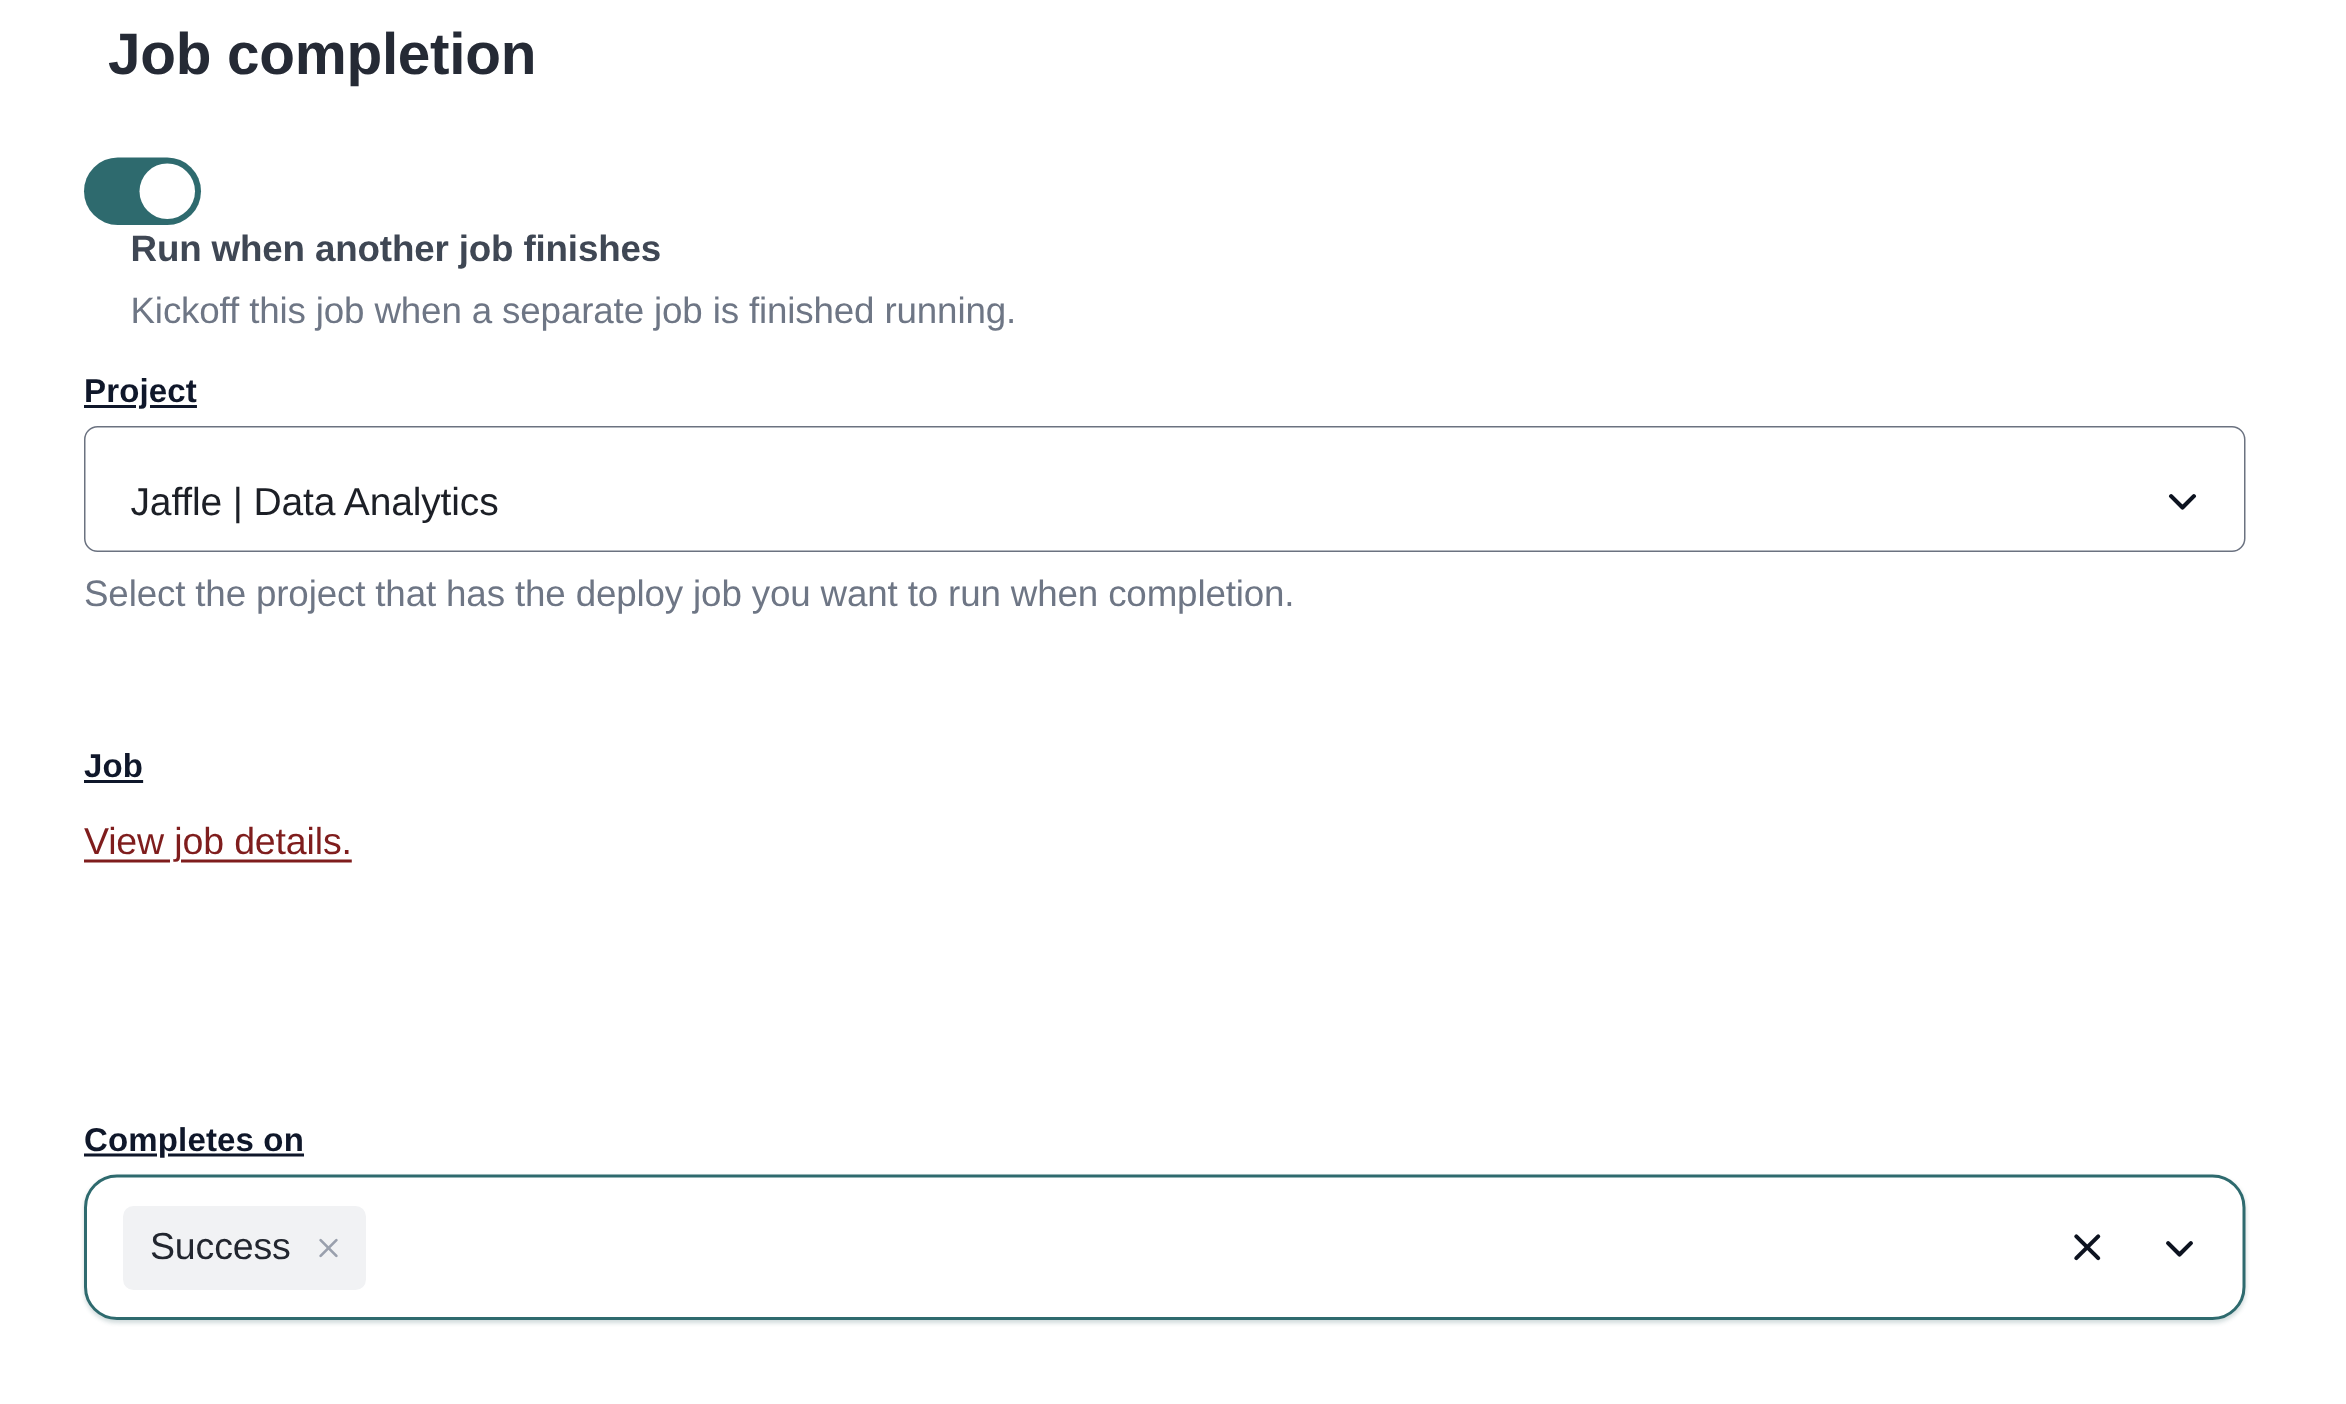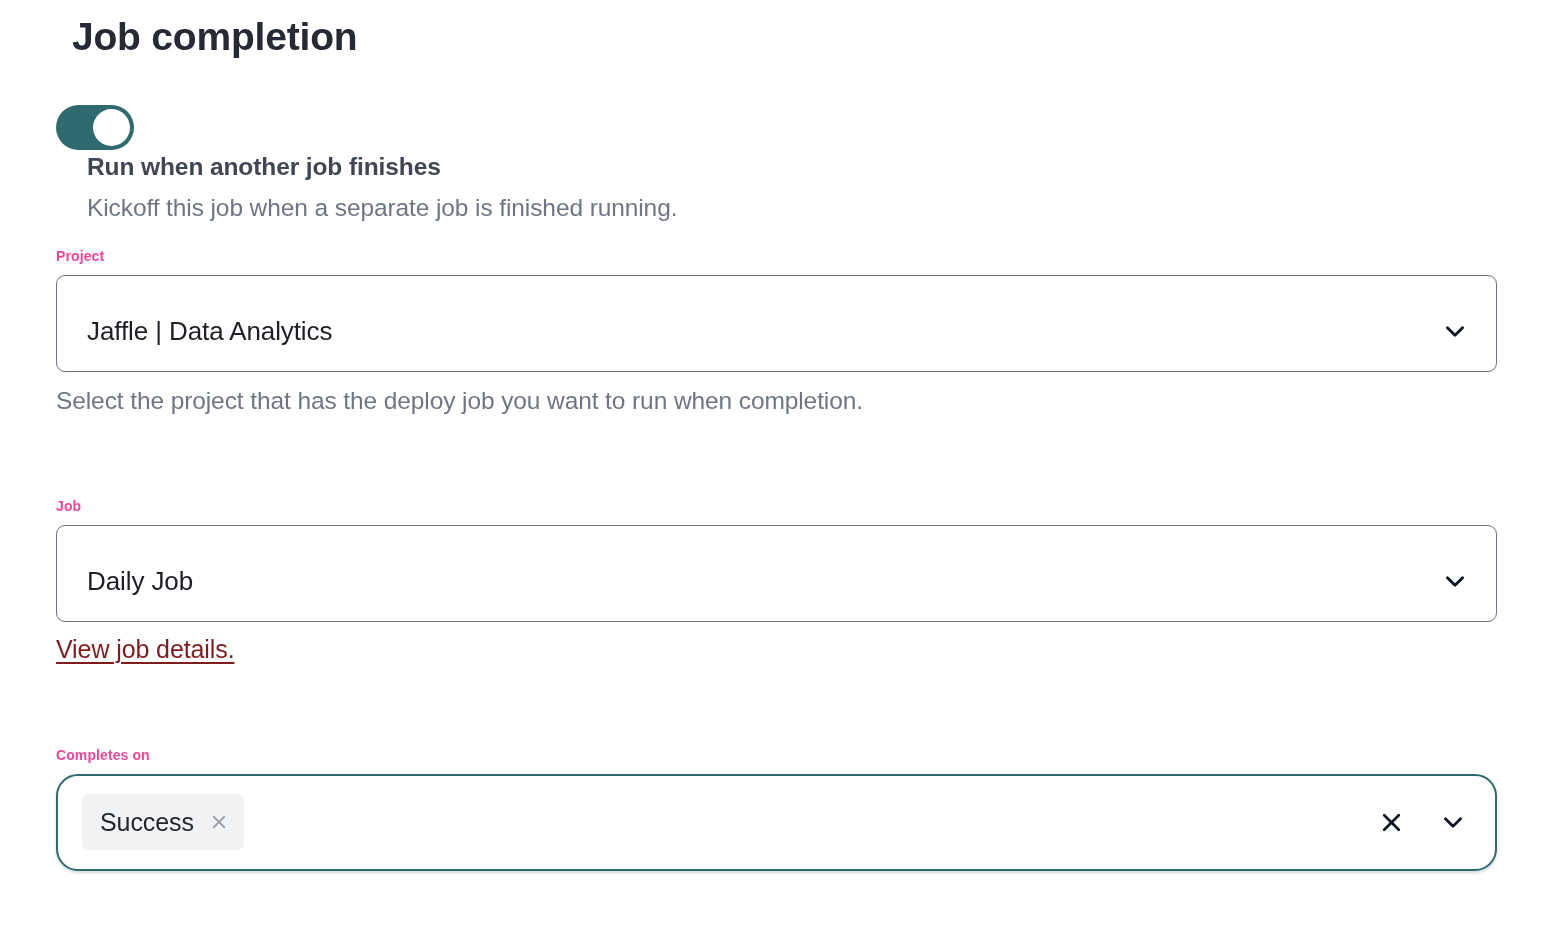--- a/index.html
+++ b/index.html
@@ -82,32 +82,33 @@
     text-align: right;
   }
 
   
   .field {
     position: absolute;
     left: 56px;
     width: 1441px;
   }
   .field-label {
-    font-size: 14px;
+    font-size: 22px;
     font-weight: 700;
-    color: #ec4899;
+    color: #0f172a;
     line-height: 1.2;
     margin-bottom: 10px;
     letter-spacing: 0.1px;
+    text-decoration: underline;
   }
 
   .select-box {
     position: relative;
     width: 1441px;
-    height: 97px;
+    height: 84px;
     border: 1.6px solid #6b7280;
     border-radius: 9px;
     background: #ffffff;
     display: flex;
     align-items: center;
     padding: 16px 26px 0 30px;
     cursor: pointer;
   }
   .select-value {
     font-size: 26px;
@@ -234,28 +235,20 @@
         <svg width="26" height="26" viewBox="0 0 24 24" fill="none" stroke="#0d1320" stroke-width="2.6" stroke-linecap="round" stroke-linejoin="round">
           <polyline points="5 9 12 16 19 9"></polyline>
         </svg>
       </span>
     </div>
     <div class="help-text">Select the project that has the deploy job you want to run when completion.</div>
   </div>
 
   <div class="field" style="top:498px;">
     <div class="field-label">Job</div>
-    <div class="select-box">
-      <span class="select-value">Daily Job</span>
-      <span class="chev">
-        <svg width="26" height="26" viewBox="0 0 24 24" fill="none" stroke="#0d1320" stroke-width="2.6" stroke-linecap="round" stroke-linejoin="round">
-          <polyline points="5 9 12 16 19 9"></polyline>
-        </svg>
-      </span>
-    </div>
     <a class="link">View job details.</a>
   </div>
 
   <div class="field" style="top:747px;">
     <div class="field-label">Completes on</div>
     <div class="multiselect">
       <div class="tags">
         <span class="tag">
           <span class="tag-label">Success</span>
           <span class="tag-remove">

